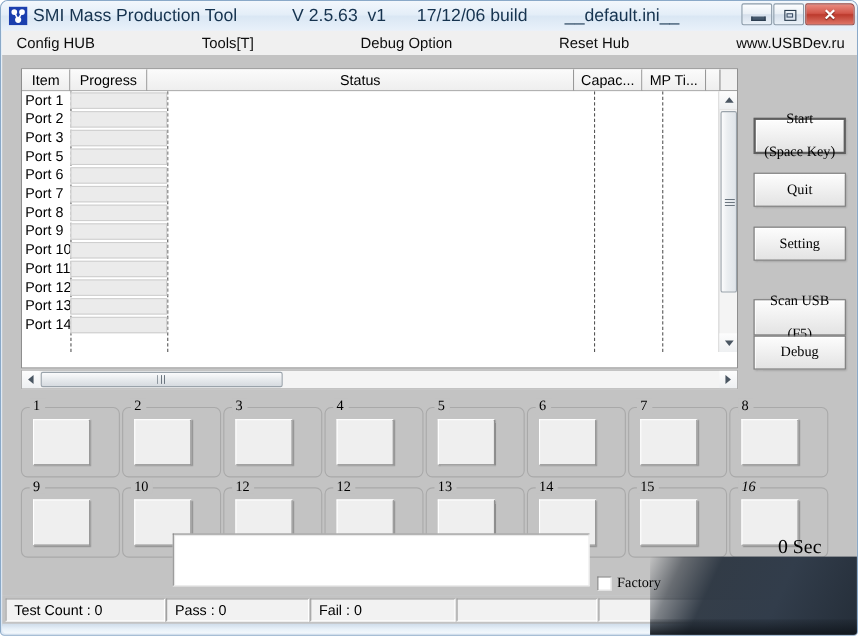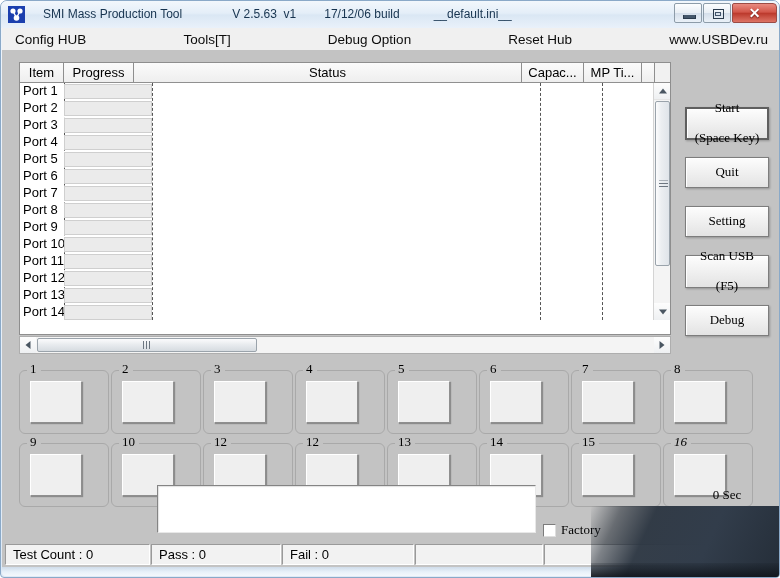--- a/index.html
+++ b/index.html
@@ -40,24 +40,23 @@
   #title-icon {
     position: absolute;
     left: 7px; top: 5px;
     width: 17px; height: 17px;
   }
   #title-text {
     position: absolute;
     left: 29px; top: 4px;
     height: 19px;
     line-height: 19px;
-    font-size: 12px;
+    font-size: 16px;
     color: #16334f;
     white-space: nowrap;
-    margin-left: 13px;
   }
   .title-seg { display: inline-block; }
   .sp-a { display:inline-block; width: 50px; }
   .sp-b { display:inline-block; width: 28px; }
   .sp-c { display:inline-block; width: 34px; }
 
   
   #winbtns {
     position: absolute;
     right: 4px; top: 2px;
@@ -356,21 +355,21 @@
     display: flex;
     align-items: center;
     justify-content: center;
     cursor: default;
     user-select: none;
   }
   .act-btn span { display: block; width: 100%; }
   #btn-start   { top: 57px;  height: 33px; border-color: #5f5f5f; border-width: 2px; }
   #btn-quit    { top: 107px; height: 31px; }
   #btn-setting { top: 156px; height: 31px; }
-  #btn-scan    { top: 205px; height: 33px; }
+  #btn-scan    { top: 222px; height: 33px; }
   #btn-debug   { top: 255px; height: 31px; }
 
   
   .slot {
     position: absolute;
     width: 90px;
     height: 64px;
     box-sizing: border-box;
     border: 1px solid #a9a9a9;
     border-radius: 6px;
@@ -440,21 +439,21 @@
     white-space: nowrap;
   }
 
   
   #sec-label {
     position: absolute;
     left: 683px; top: 437px;
     width: 84px;
     text-align: center;
     font-family: "Liberation Serif", serif;
-    font-size: 13px;
+    font-size: 18px;
     color: #000;
   }
 
   
   #statusbar {
     position: absolute;
     left: 1px; top: 540px;
     width: 778px;
     height: 28px;
     background: #c3c3c3;
@@ -579,24 +578,20 @@
             </div>
             <div class="grid-row">
               <div class="cell-item">Port 2</div>
               <div class="cell-progress"></div>
             </div>
             <div class="grid-row">
               <div class="cell-item">Port 3</div>
               <div class="cell-progress"></div>
             </div>
             <div class="grid-row">
-              <div class="cell-item">Port 4</div>
-              <div class="cell-progress"></div>
-            </div>
-            <div class="grid-row">
               <div class="cell-item">Port 5</div>
               <div class="cell-progress"></div>
             </div>
             <div class="grid-row">
               <div class="cell-item">Port 6</div>
               <div class="cell-progress"></div>
             </div>
             <div class="grid-row">
               <div class="cell-item">Port 7</div>
               <div class="cell-progress"></div>

